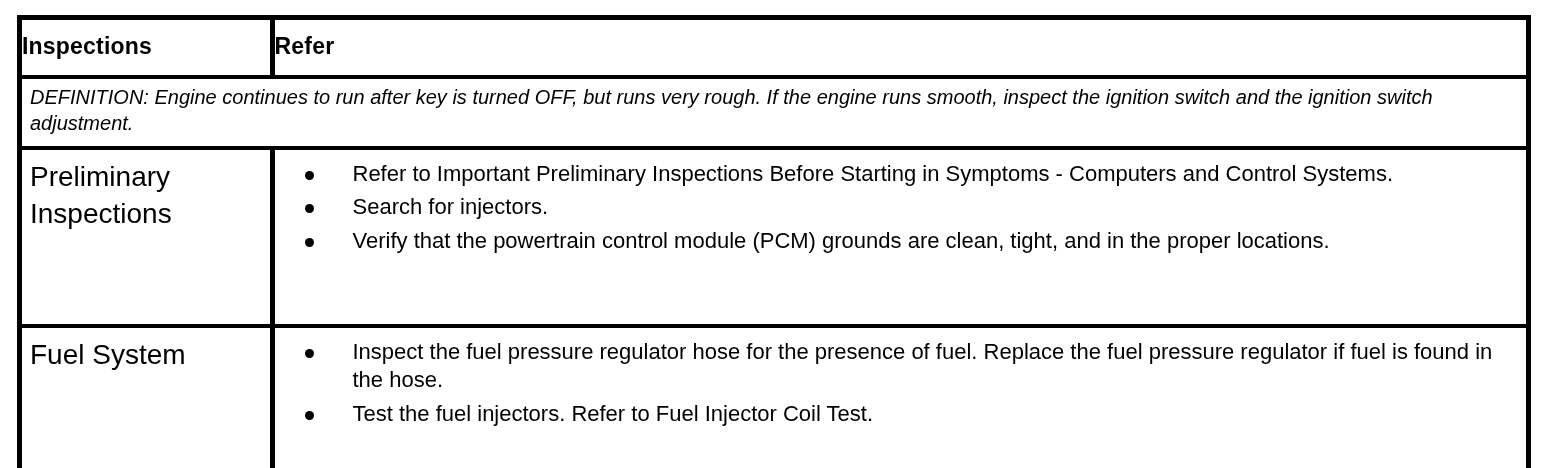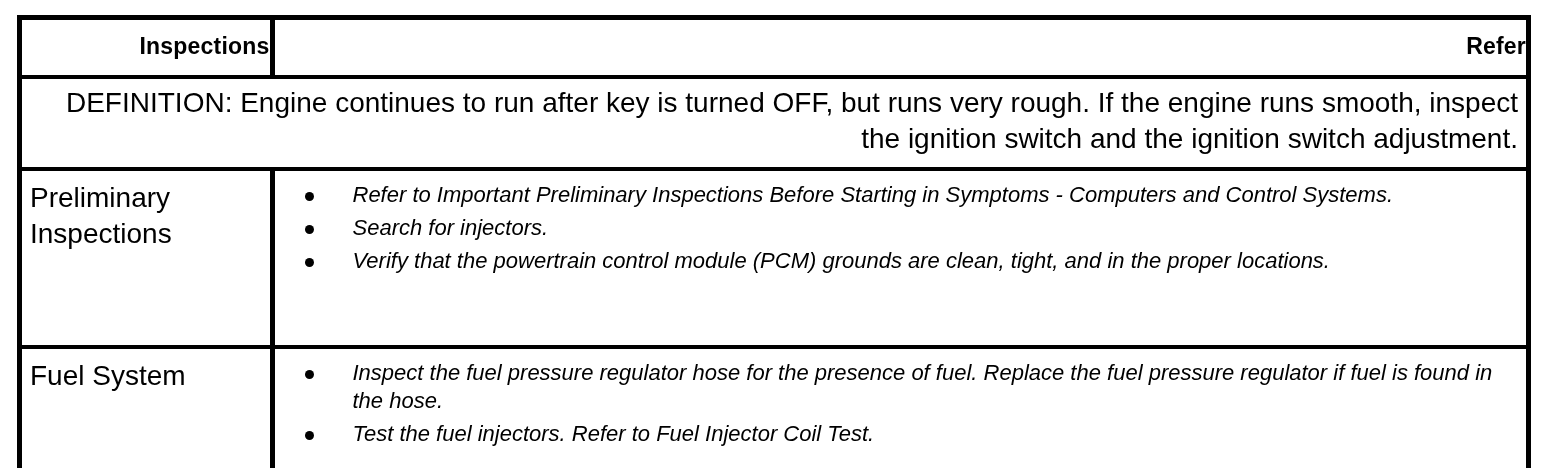--- a/index.html
+++ b/index.html
@@ -38,58 +38,58 @@
     table-layout: fixed;
   }
 
   col.col-inspections { width: 250px; }
   col.col-action { width: auto; }
 
   
   .hdr-cell {
     border-bottom: 4px solid #000000;
     padding: 6px 0 9px 0;
-    text-align: right;
+    text-align: left;
     font-size: 23px;
     font-weight: bold;
     letter-spacing: 0.2px;
     vertical-align: middle;
     height: 40px;
   }
   .hdr-cell.inspections {
     border-right: 5px solid #000000;
   }
 
   
   .def-cell {
     border-bottom: 4px solid #000000;
     padding: 6px 8px 10px 8px;
-    font-size: 28px;
+    font-size: 20px;
     line-height: 1.28;
-    text-align: right;
+    text-align: left;
     vertical-align: top;
+    font-style: italic;
   }
 
   
   .label-cell {
     border-right: 5px solid #000000;
     border-bottom: 4px solid #000000;
     padding: 9px 8px 10px 8px;
     font-size: 28px;
     line-height: 1.3;
     vertical-align: top;
     text-align: left;
   }
   .label-cell.last { border-bottom: none; }
 
   .action-cell {
     border-bottom: 4px solid #000000;
     padding: 10px 10px 14px 10px;
     vertical-align: top;
-    font-style: italic;
   }
   .action-cell.last { border-bottom: none; }
 
   .row-prelim .label-cell,
   .row-prelim .action-cell { height: 150px; }
   .row-fuel .label-cell,
   .row-fuel .action-cell { height: 132px; }
 
   ul.bullets {
     list-style: none;

